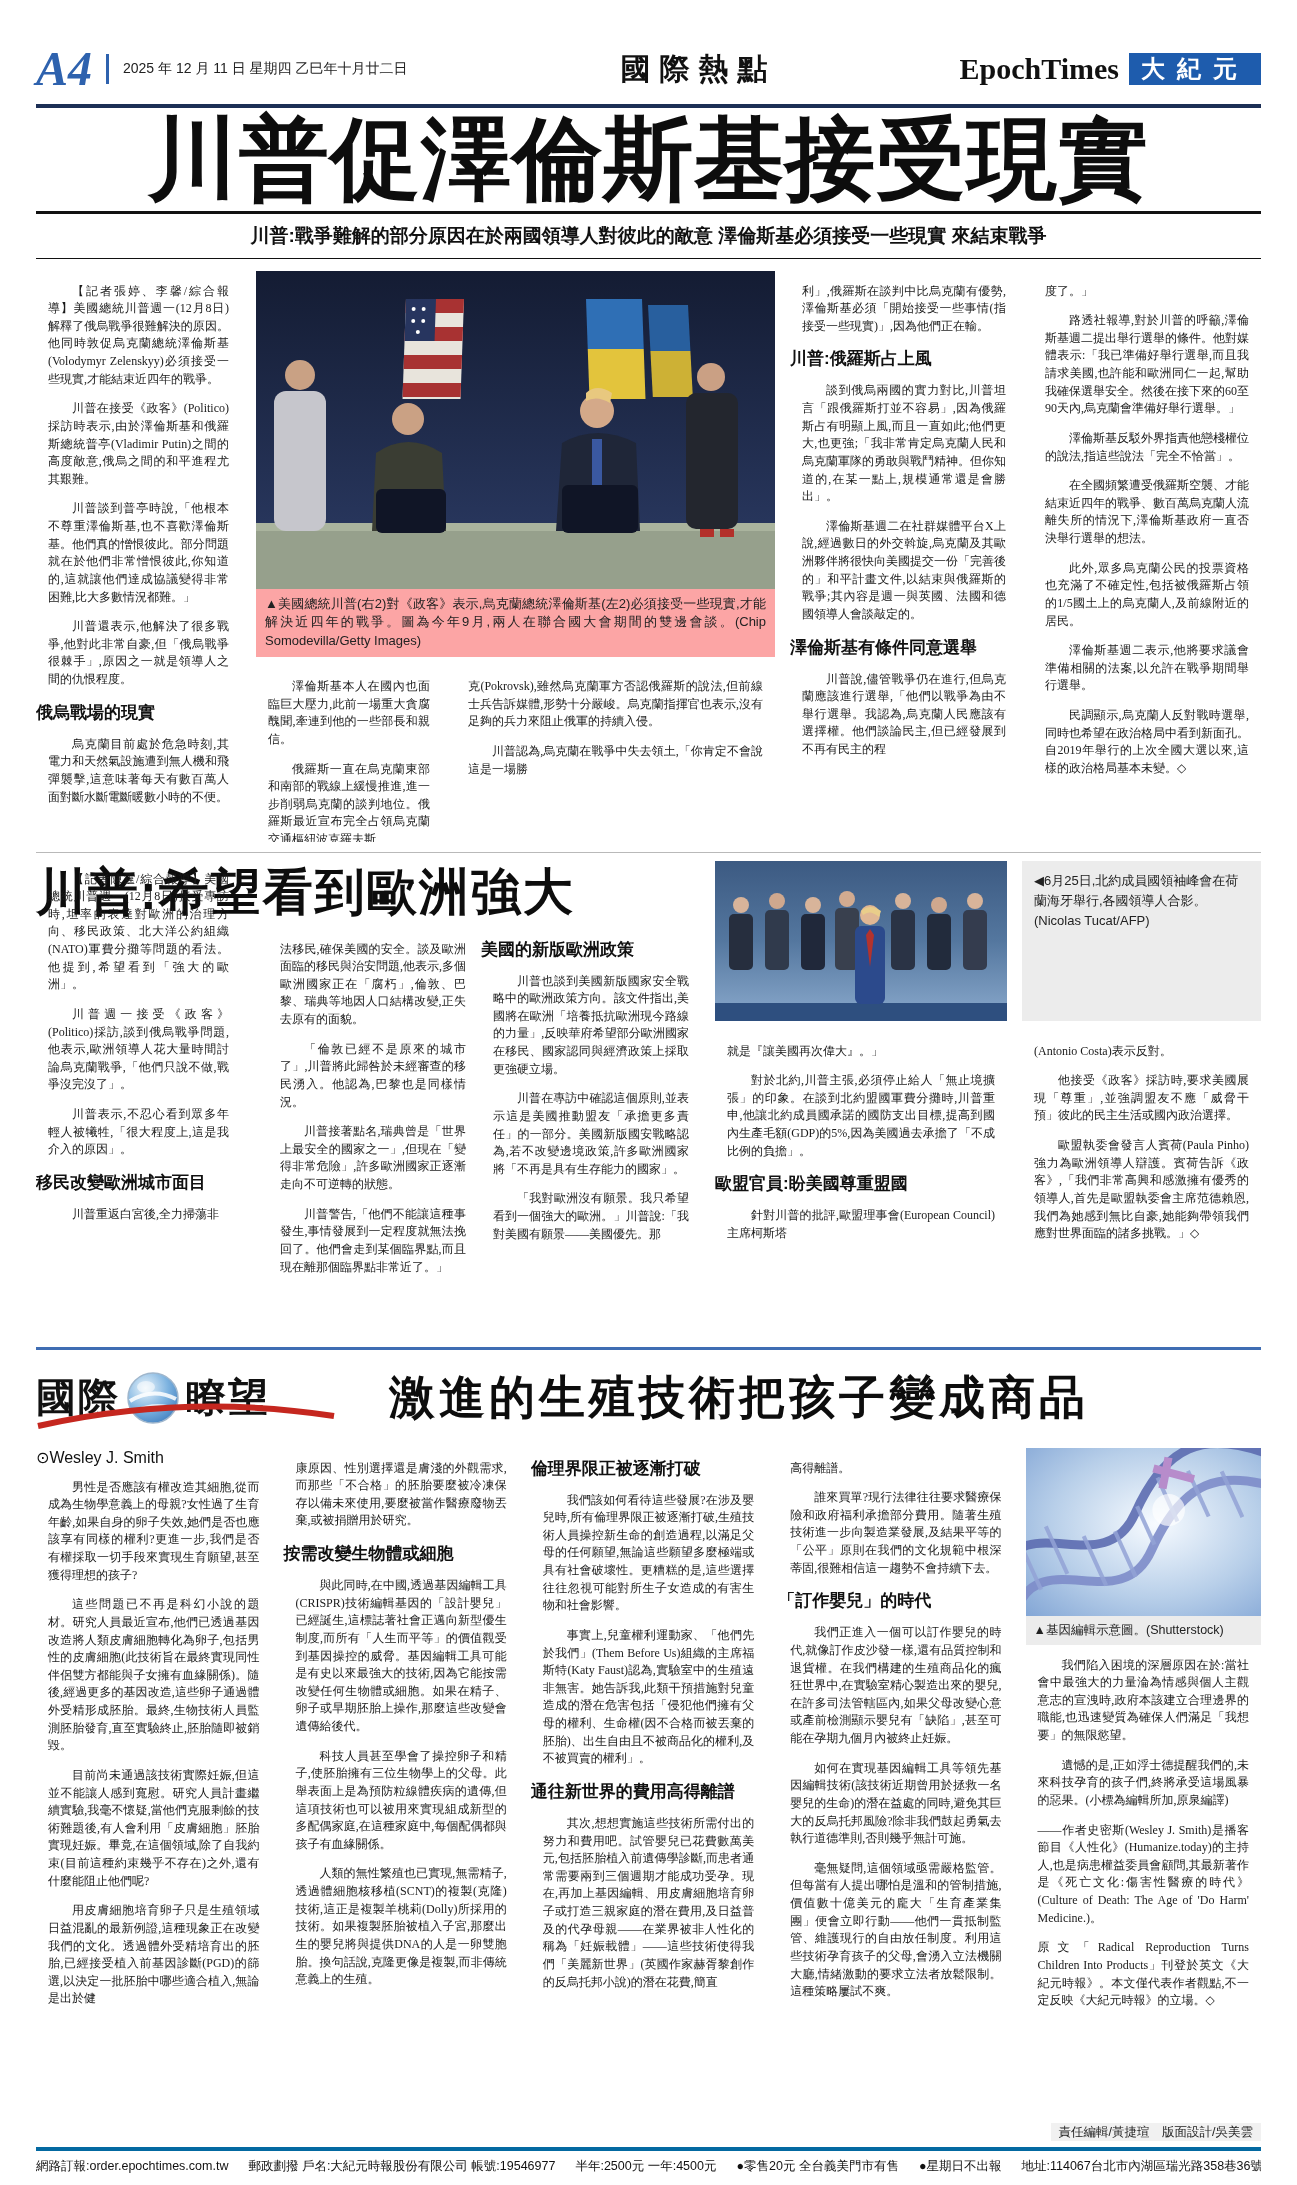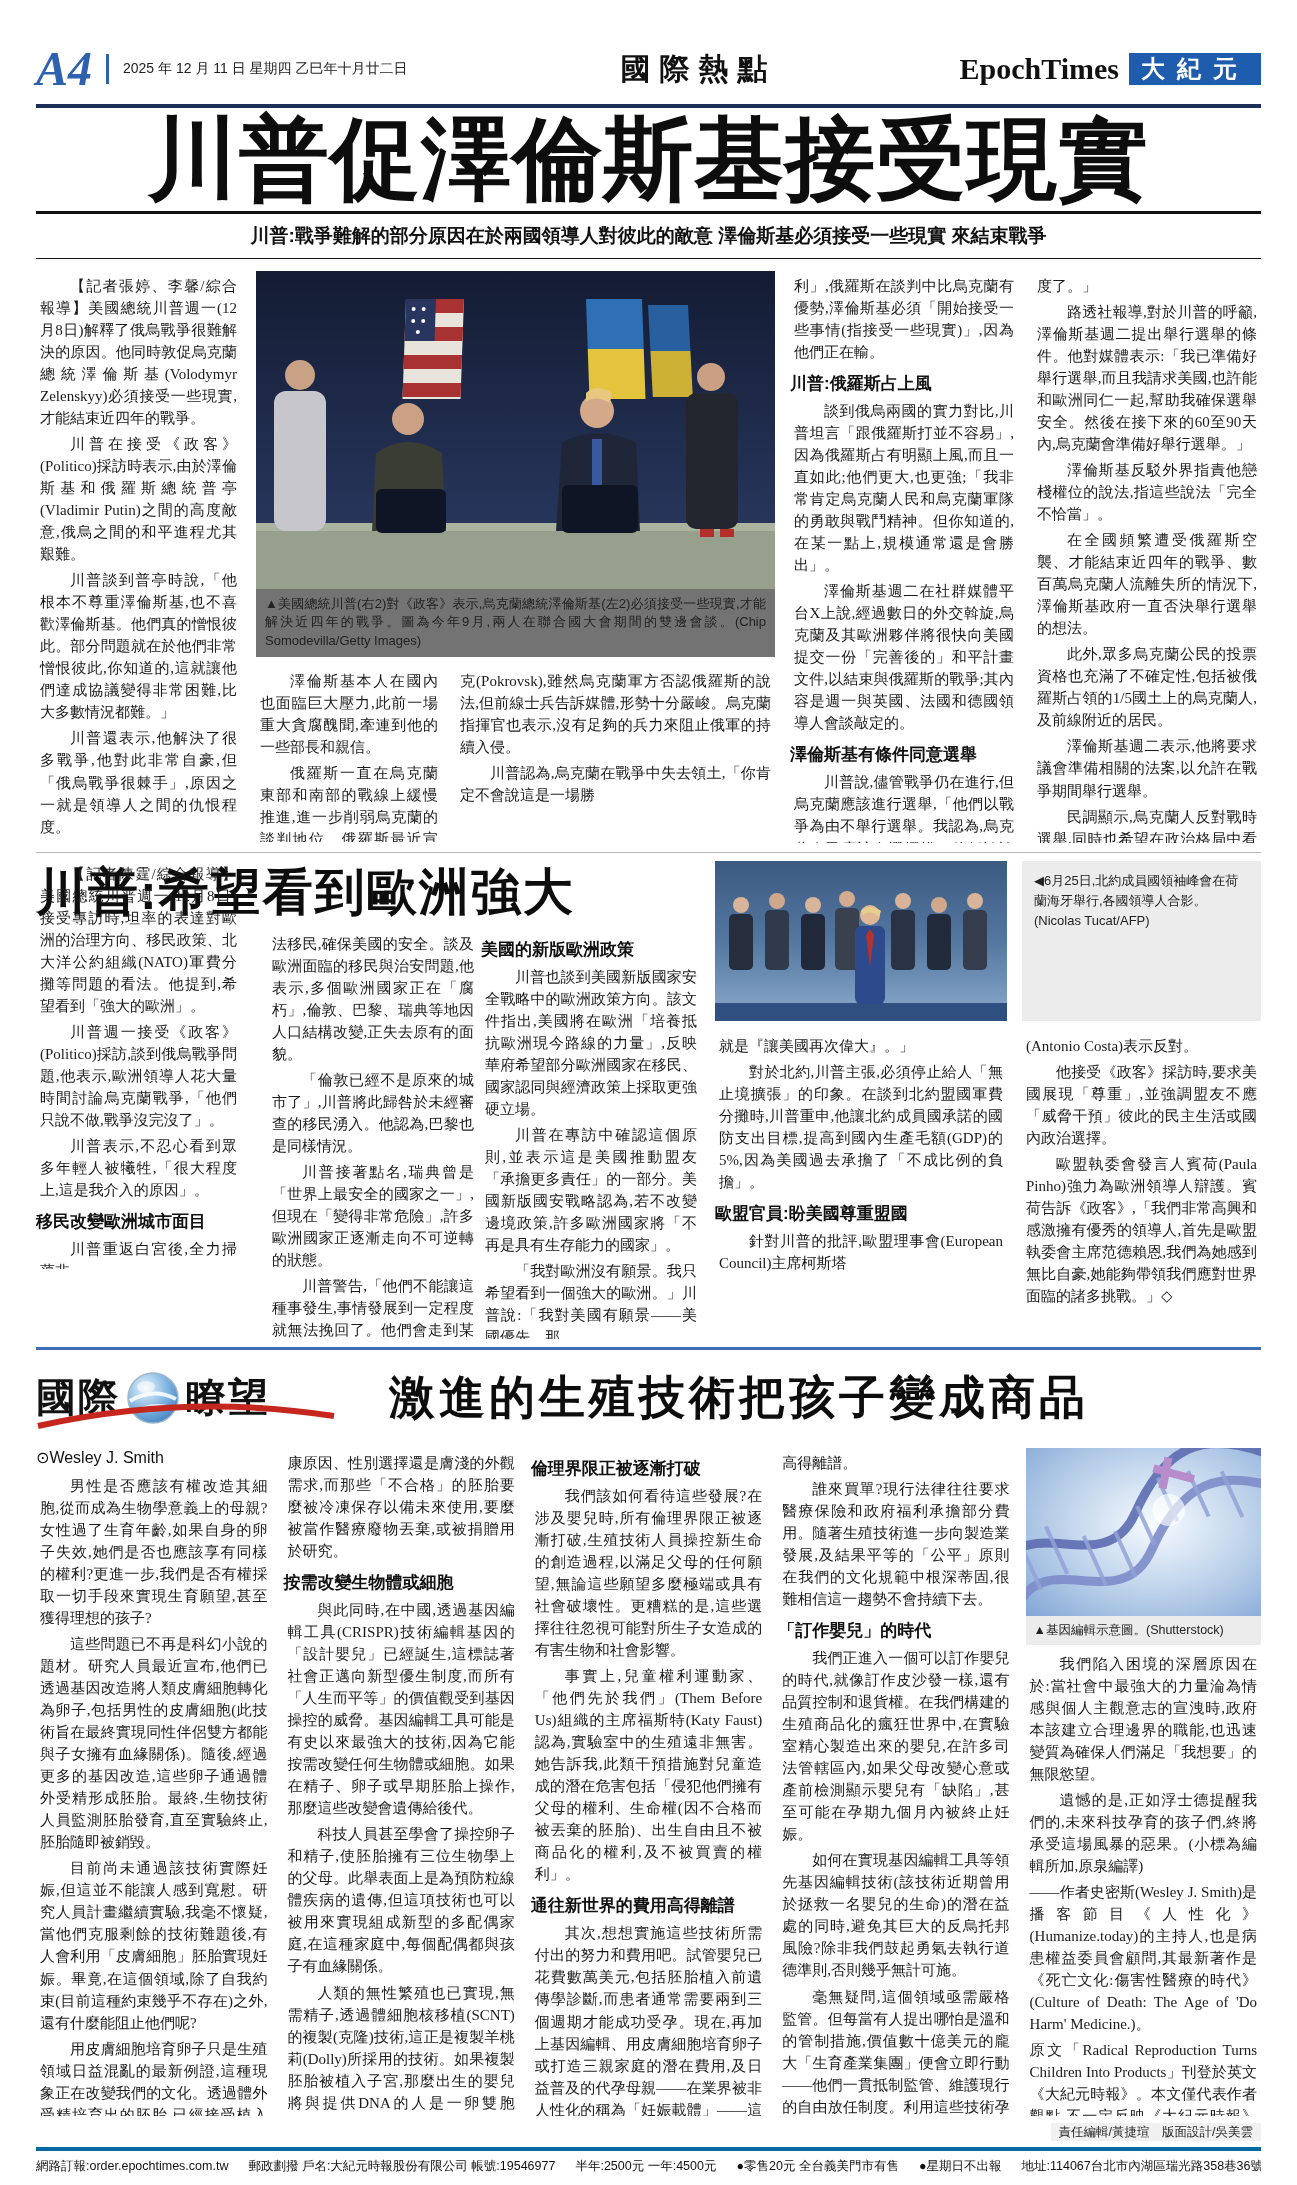--- a/index.html
+++ b/index.html
@@ -24,28 +24,28 @@
 
   
   .a1-headline{margin:4px 0 2px;text-align:center;font-family:"Liberation Sans","DejaVu Sans",sans-serif;
                font-weight:900;font-size:90px;line-height:1.05;letter-spacing:1px;color:#0d0d0d;}
   .deck-wrap{border-top:3px solid #111;border-bottom:1px solid #111;padding:9px 0;margin-top:4px;}
   .deck{text-align:center;font-family:"Liberation Sans","DejaVu Sans",sans-serif;
         font-weight:700;font-size:19px;color:#111;}
   .a1-grid{display:grid;grid-template-columns:205px 519px 228px 228px;column-gap:15px;
            height:572px;overflow:hidden;margin-top:12px;}
   .col{overflow:hidden;}
-  .para{margin:4px;text-align:justify;font-size:15px;line-height:1.47;text-indent:2em;}
+  .para{margin:12px;text-align:justify;font-size:12px;line-height:1.47;text-indent:2em;}
   .para.cont{text-indent:0;}
   .colhead{font-family:"Liberation Sans","DejaVu Sans",sans-serif;font-weight:800;
            font-size:17px;margin:9px 0 5px;color:#111;}
   .a1-mid{display:flex;flex-direction:column;overflow:hidden;}
   .photobox{position:relative;overflow:hidden;background:#1b2438;}
   .photo1{height:318px;}
-  .caption{background:#737373;padding:6px 9px;font-family:"Liberation Sans","DejaVu Sans",sans-serif;
+  .caption{background:#fca5a5;padding:6px 9px;font-family:"Liberation Sans","DejaVu Sans",sans-serif;
            font-size:13px;line-height:1.45;color:#222;text-align:justify;}
   .a1-sub{display:grid;grid-template-columns:186px 1fr;column-gap:14px;margin-top:9px;
           height:176px;overflow:hidden;}
 
   .thin-rule{height:1px;background:#b9b9b9;margin:9px 0 6px;}
 
   
   .a2{position:relative;height:482px;}
   .a2-headline{position:absolute;left:0;top:0;margin:0;font-family:"Liberation Sans","DejaVu Sans",sans-serif;
                font-weight:900;font-size:50px;letter-spacing:2px;color:#0d0d0d;}

